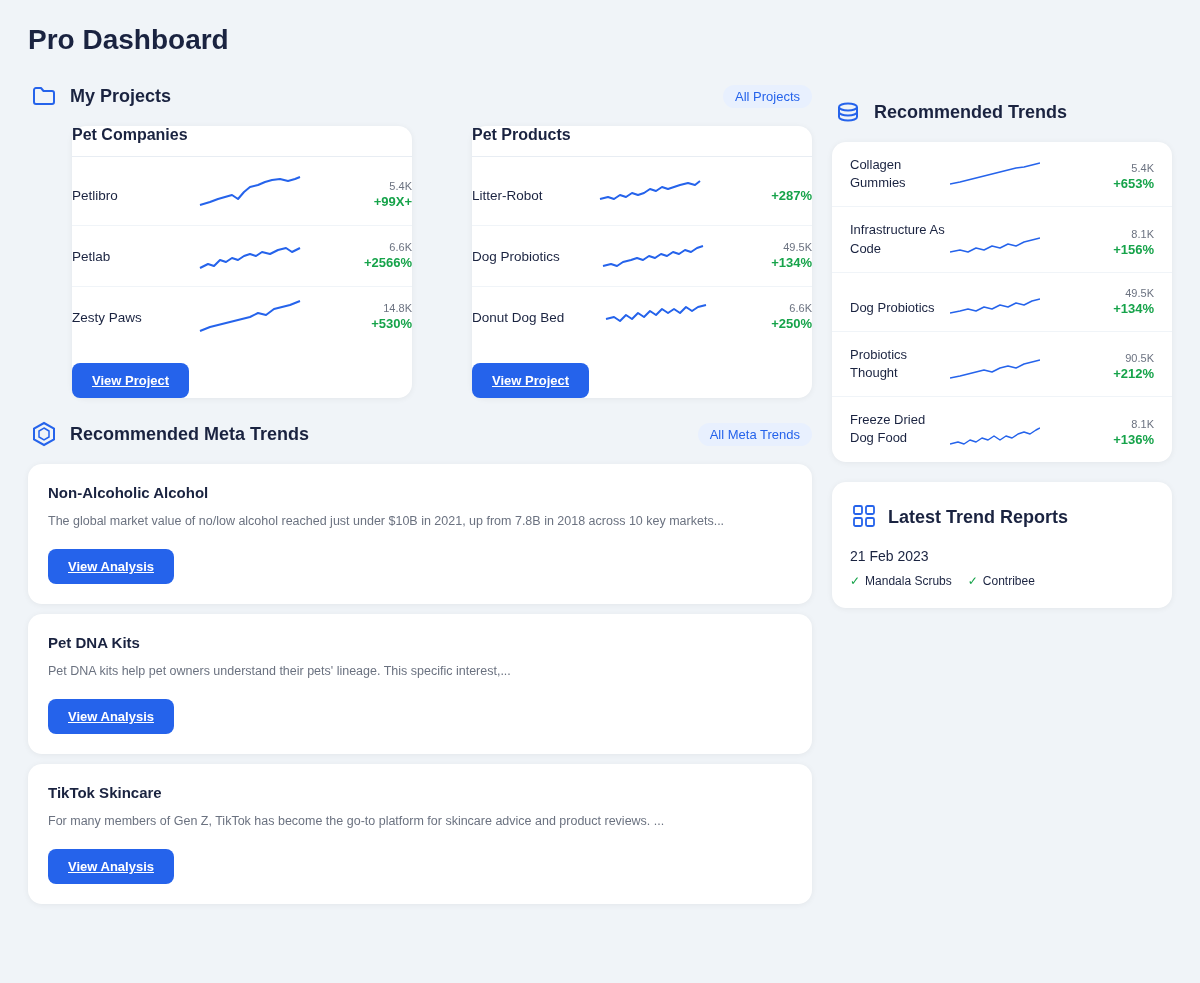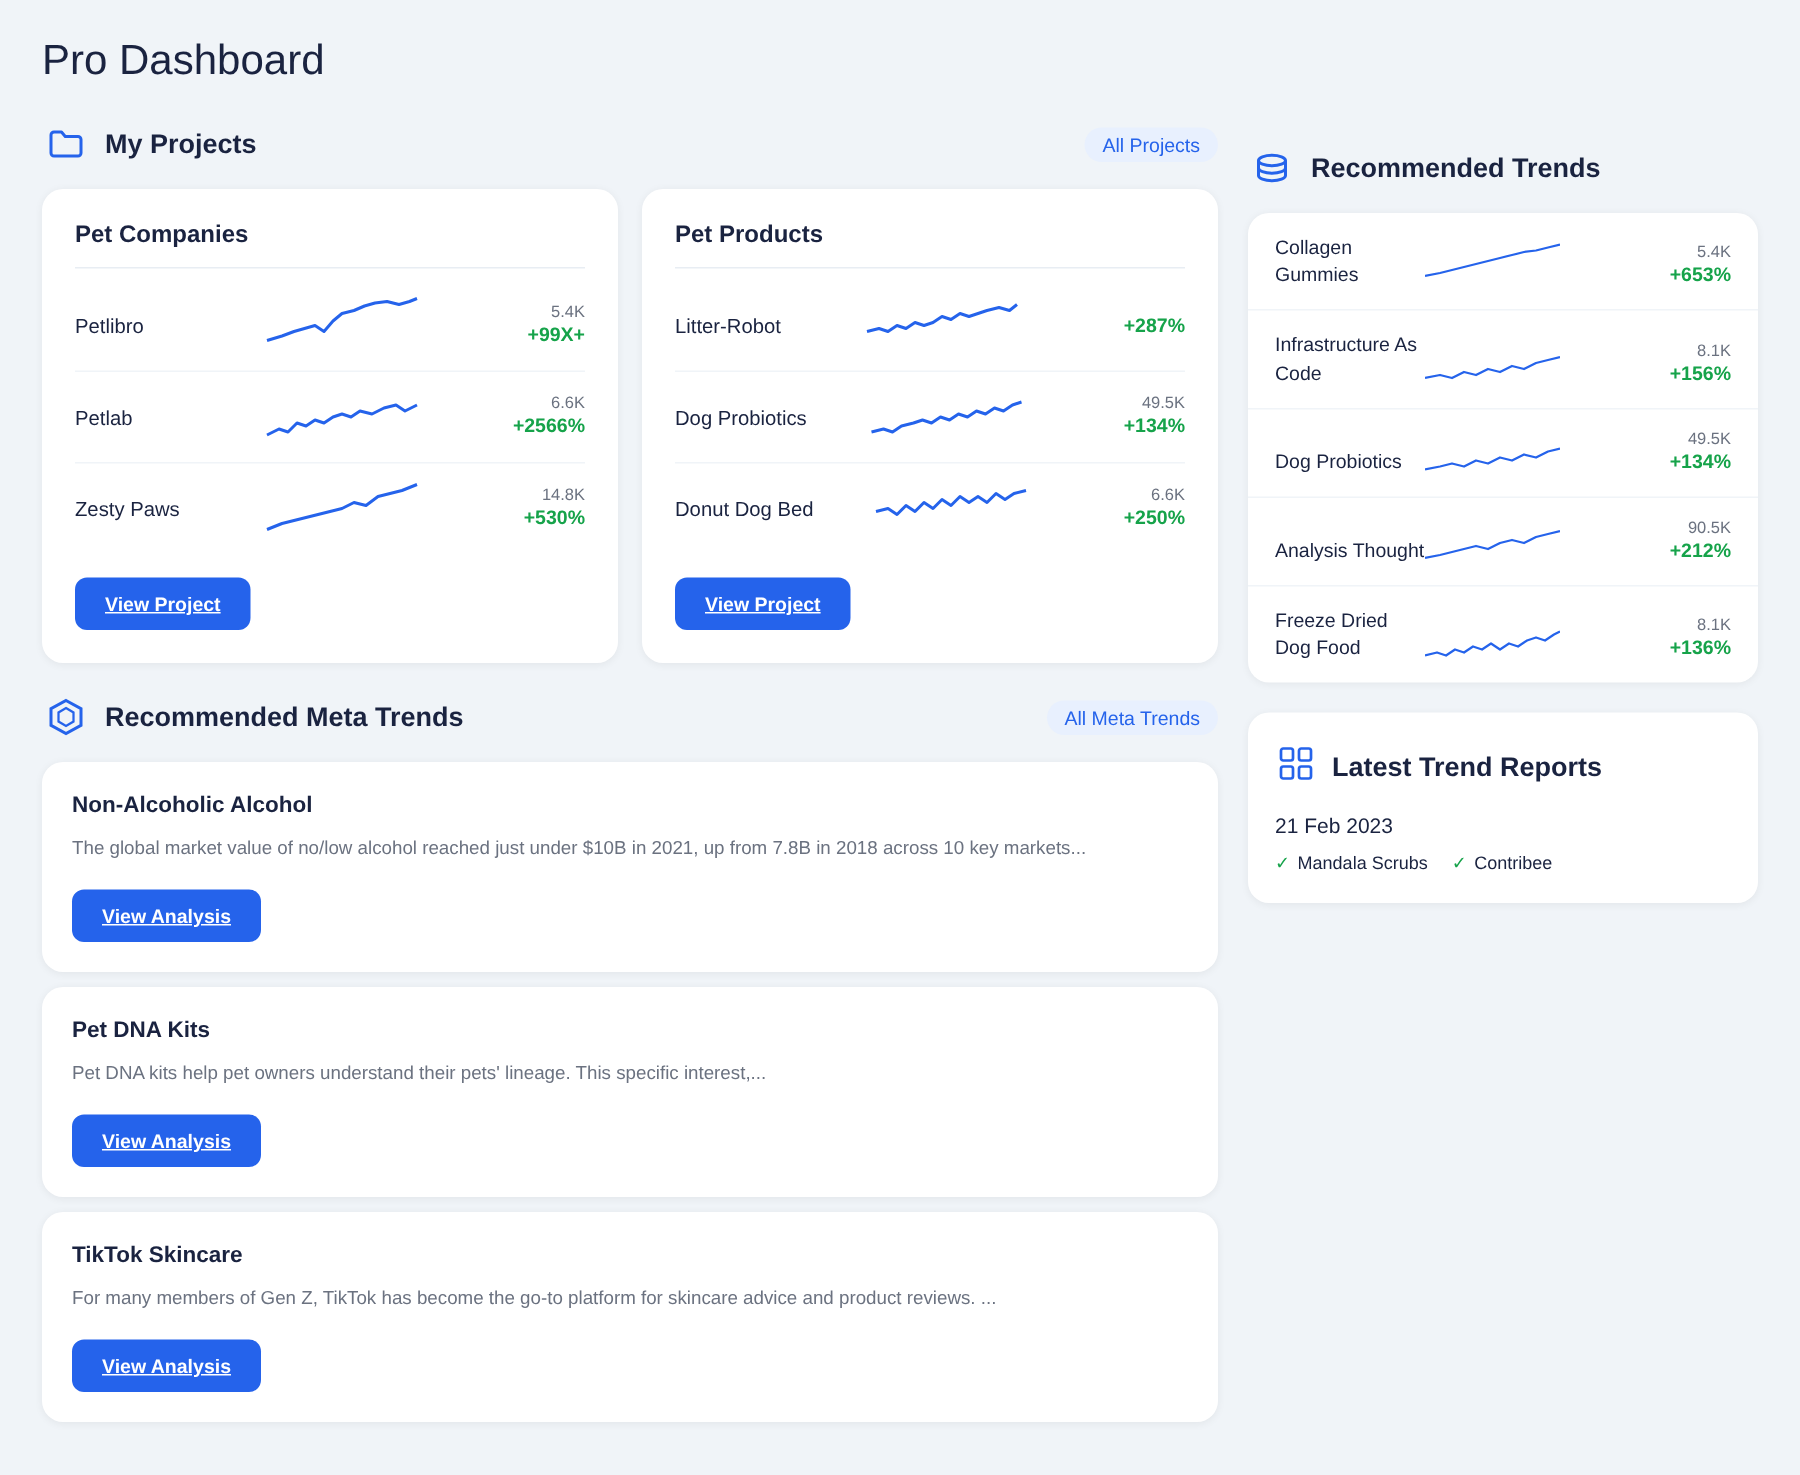--- a/index.html
+++ b/index.html
@@ -4,21 +4,21 @@
   <style>
     * { box-sizing: border-box; margin: 0; padding: 0; }
     body {
       background: #f0f4f8;
       font-family: -apple-system, BlinkMacSystemFont, 'Segoe UI', sans-serif;
       color: #1a2340;
       padding: 24px 28px;
     }
     h1.page-title {
       font-size: 28px;
-      font-weight: 400;
+      font-weight: 700;
       margin-bottom: 24px;
       color: #1a2340;
     }
     .main-grid {
       display: grid;
       grid-template-columns: 1fr 340px;
       gap: 20px;
     }
     .left-col { display: flex; flex-direction: column; gap: 20px; }
     .right-col { display: flex; flex-direction: column; gap: 20px; margin-top: 16px; }
@@ -48,22 +48,22 @@
       border-radius: 20px;
       cursor: pointer;
       border: none;
       text-decoration: none;
     }
 
     
     .card {
       background: #fff;
       border-radius: 14px;
-      padding: 22px;
       box-shadow: 0 1px 6px rgba(0,0,0,0.06);
+      margin-left: 44px;
     }
     .card-title {
       font-size: 16px;
       font-weight: 700;
       margin-bottom: 12px;
       color: #1a2340;
     }
     .card-divider {
       border: none;
       border-top: 1px solid #e8edf3;
@@ -456,21 +456,21 @@
             </svg>
           </div>
           <div class="rec-stats">
             <span class="rec-count">49.5K</span>
             <span class="rec-pct">+134%</span>
           </div>
         </div>
 
 
         <div class="rec-trend-row">
-          <span class="rec-trend-name">Analysis Thought</span>
+          <span class="rec-trend-name">Probiotics Thought</span>
           <div class="rec-sparkline">
             <svg width="90" height="30" viewBox="0 0 90 30">
               <polyline points="0,26 10,24 18,22 26,20 34,18 42,20 50,16 58,14 66,16 74,12 82,10 90,8" fill="none" stroke="#2563eb" stroke-width="1.5" stroke-linejoin="round"></polyline>
             </svg>
           </div>
           <div class="rec-stats">
             <span class="rec-count">90.5K</span>
             <span class="rec-pct">+212%</span>
           </div>
         </div>

